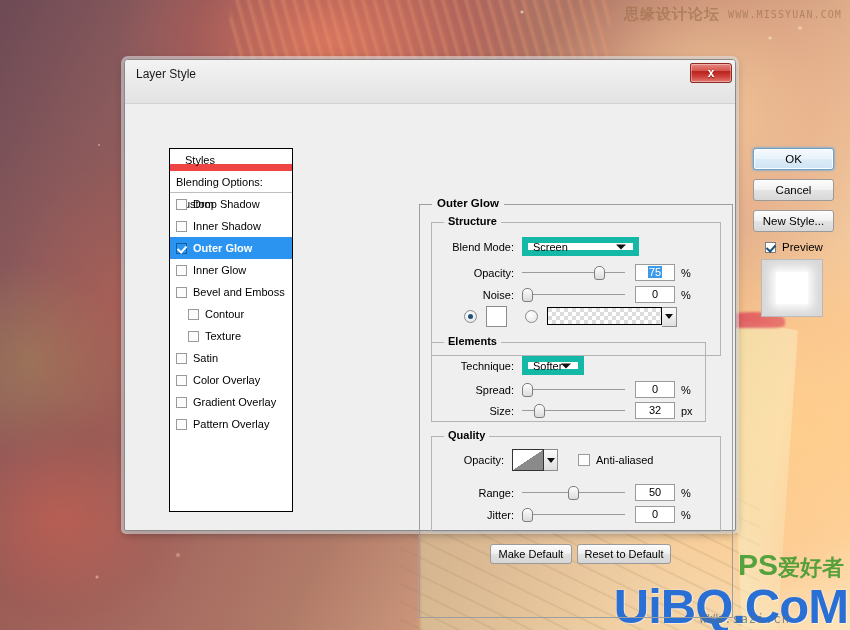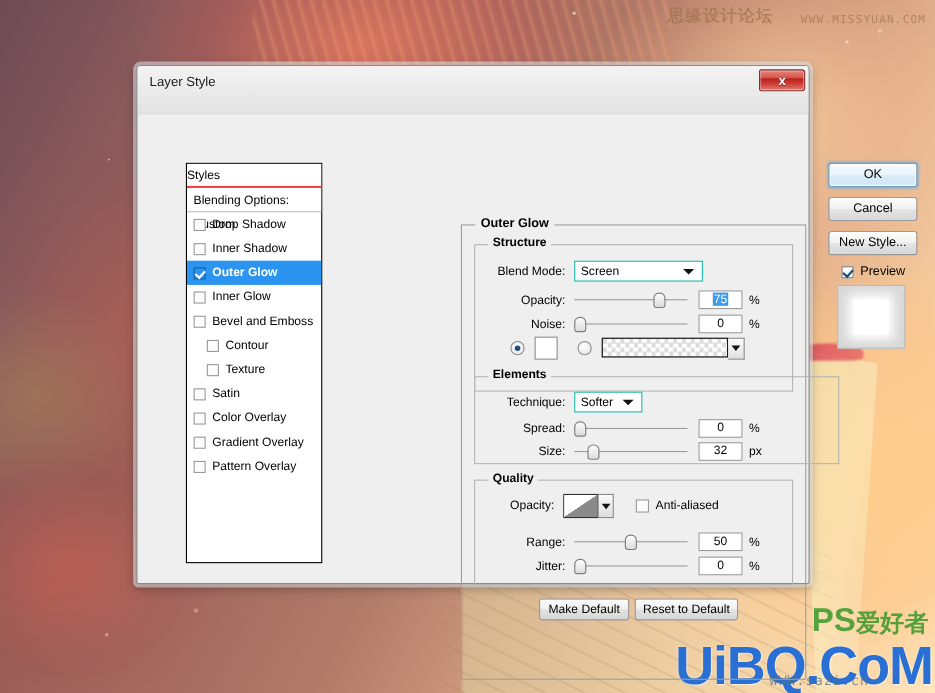--- a/index.html
+++ b/index.html
@@ -91,21 +91,21 @@
     background: repeating-linear-gradient(26deg,
       rgba(170,140,95,0.0) 0px, rgba(170,140,95,0.0) 13px,
       rgba(160,130,90,0.22) 14px, rgba(160,130,90,0.0) 16px);
     filter: blur(0.6px);
     pointer-events: none;
   }
 
   
   #wm-top {
     position: absolute; right: 8px; top: 5px;
-    display: flex; align-items: flex-end; gap: 25px;
+    display: flex; align-items: center; gap: 8px;
     pointer-events: none;
   }
   #wm-top .cn {
     font-size: 15px; font-weight: bold; letter-spacing: 1px;
     color: rgba(155,112,74,0.62);
     font-family: "DejaVu Sans", sans-serif;
   }
   #wm-top .url {
     font-size: 10px; letter-spacing: 1.1px;
     color: rgba(150,108,70,0.60);
@@ -177,23 +177,23 @@
 
   
   #styles-panel {
     position: absolute; left: 44px; top: 44px;
     width: 124px; height: 364px;
     background: #fff;
     border: 1px solid #000;
   }
   .sl-head {
     height: 22px; line-height: 22px;
-    padding-left: 0;
+    padding-left: 15px;
     font-size: 11px; color: #000;
-    border-bottom: 2px solid #ef4444;
+    border-bottom: 7px solid #ef4444;
     background: #fff;
   }
   .sl-sub {
     height: 22px; line-height: 22px;
     padding-left: 6px;
     font-size: 11px; color: #000;
     border-bottom: 1px solid #bdbdbd;
     background: #fff;
   }
   .sl-row {
@@ -237,30 +237,30 @@
     font-size: 11px; font-weight: bold; color: #000;
   }
   #outer-glow-group > .glabel {
     left: 12px; top: -8px;
     background: #efefef; padding: 0 5px;
     font-size: 11.5px; font-weight: bold;
     position: absolute;
   }
 
   #grp-structure { left: 11px; top: 17px; width: 290px; height: 134px; }
-  #grp-elements  { left: 11px; top: 137px; width: 332px; height: 80px; }
+  #grp-elements  { left: 11px; top: 137px; width: 275px; height: 80px; }
   #grp-quality   { left: 11px; top: 231px; width: 290px; height: 96px; }
 
   .fld { position: absolute; display: flex; align-items: center; }
   .lbl { font-size: 11px; color: #000; text-align: right; }
 
   .combo {
     height: 19px;
     background: #fff;
-    border: 1px solid #14b8a6;
+    border: 6px solid #14b8a6;
     display: flex; align-items: center;
     padding-left: 5px;
     font-size: 11px; color: #000;
     position: relative;
     cursor: pointer;
   }
   .combo .arr {
     position: absolute; right: 7px; top: 50%;
     width: 0; height: 0;
     border-left: 5px solid transparent;

